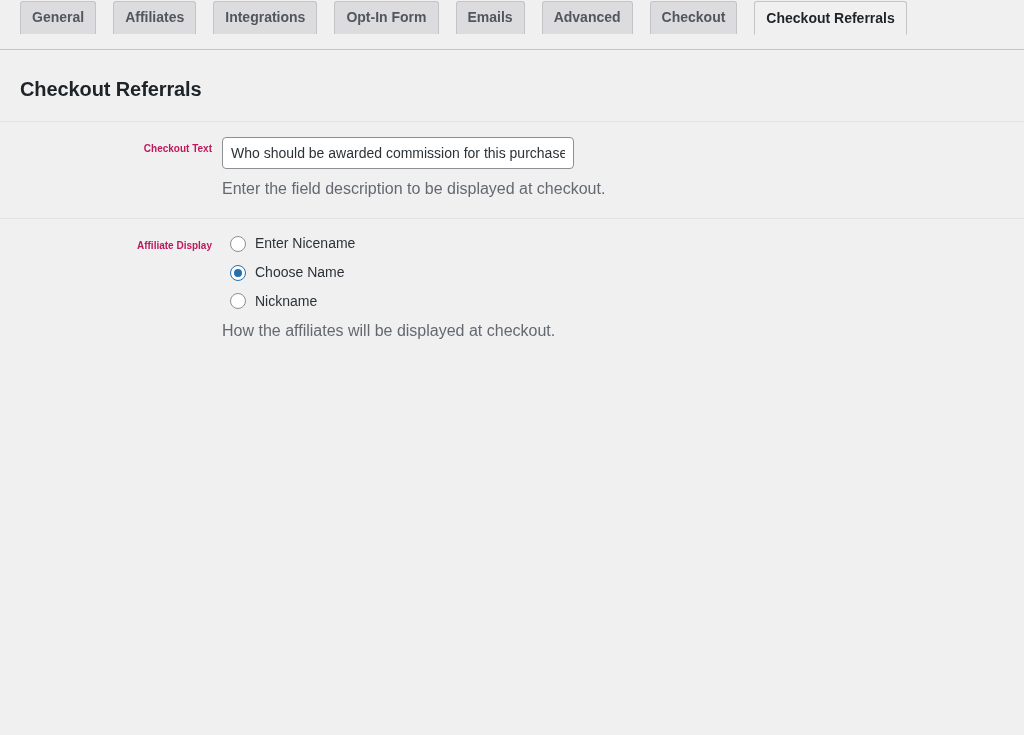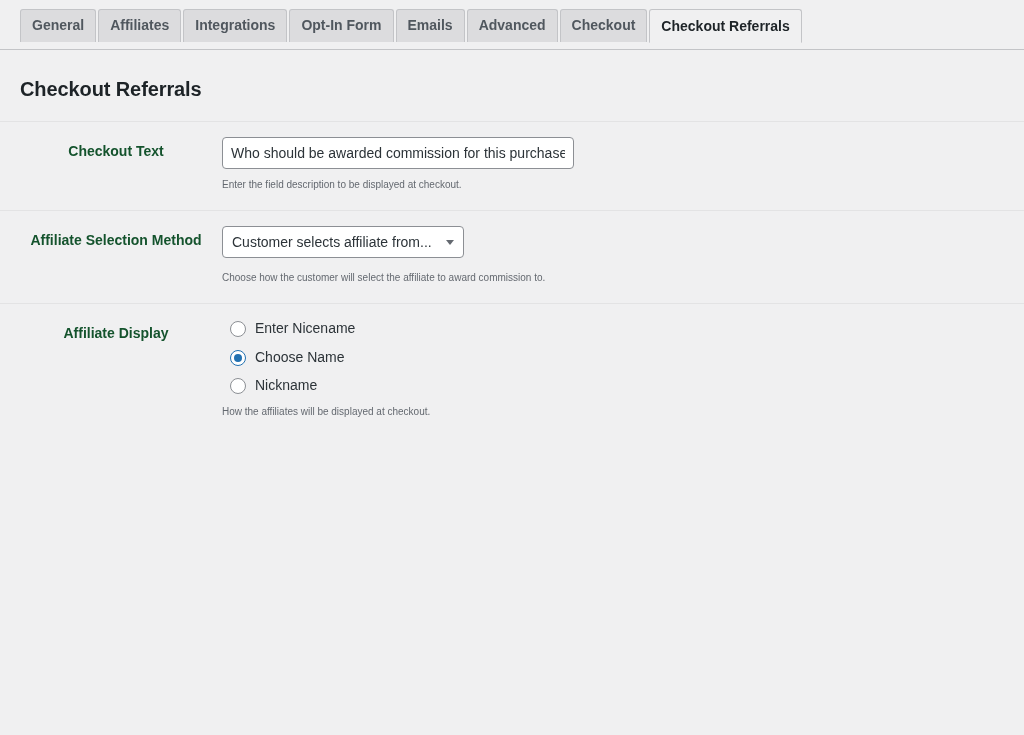--- a/index.html
+++ b/index.html
@@ -18,22 +18,23 @@
     -webkit-font-smoothing: antialiased;
   }
 
   
   .tab-bar {
     position: relative;
     height: 50px;
     padding-left: 20px;
     border-bottom: 1px solid #c3c4c7;
     display: flex;
-    align-items: center;
+    align-items: flex-start;
     background: #f0f0f1;
+    gap: 15px;
   }
   .tab {
     display: inline-block;
     position: relative;
     bottom: -1px;
     margin: 0 2px 0 0;
     padding: 0 11px;
     height: 33px;
     line-height: 31px;
     font-size: 14px;
@@ -72,36 +73,36 @@
     width: 100%;
     border-collapse: collapse;
     margin: 0;
   }
   .form-table tr {
     border-top: 1px solid #e3e3e4;
   }
   .form-table th {
     width: 222px;
     padding: 20px 10px 20px 20px;
-    text-align: center;
+    text-align: right;
     vertical-align: top;
-    font-size: 14px;
+    font-size: 10px;
     font-weight: 700;
     line-height: 1.3;
-    color: #14532d;
+    color: #be185d;
   }
   .form-table td {
     padding: 15px 10px 18px 0;
     vertical-align: top;
     line-height: 1.3;
   }
 
   .description {
     margin: 9px 0 0 0;
-    font-size: 10px;
+    font-size: 16px;
     color: #646970;
     font-style: normal;
     line-height: 1.4;
   }
 
   
   input.text-field {
     width: 352px;
     height: 32px;
     padding: 0 8px;
@@ -232,30 +233,20 @@
   <tbody>
 
     <tr>
       <th>Checkout Text</th>
       <td>
         <input class="text-field" type="text" value="Who should be awarded commission for this purchase?" style="">
         <p class="description">Enter the field description to be displayed at checkout.</p>
       </td>
     </tr>
 
-    <tr>
-      <th>Affiliate Selection Method</th>
-      <td>
-        <div class="select-box">
-          <span>Customer selects affiliate from...</span>
-          <span class="chevron-down"></span>
-        </div>
-        <p class="description">Choose how the customer will select the affiliate to award commission to.</p>
-      </td>
-    </tr>
 
 
     <tr>
       <th>Affiliate Display</th>
       <td>
         <div class="radio-group">
           <div class="control-line">
             <span class="radio"></span>
             <span class="control-label">Enter Nicename</span>
           </div>

